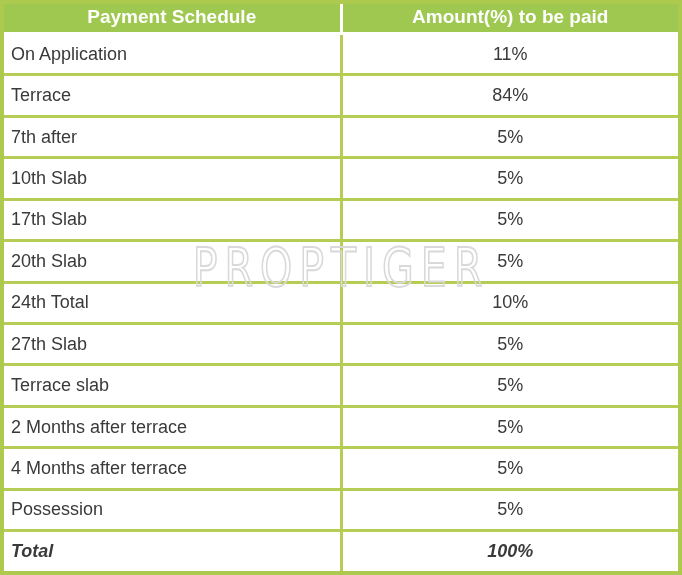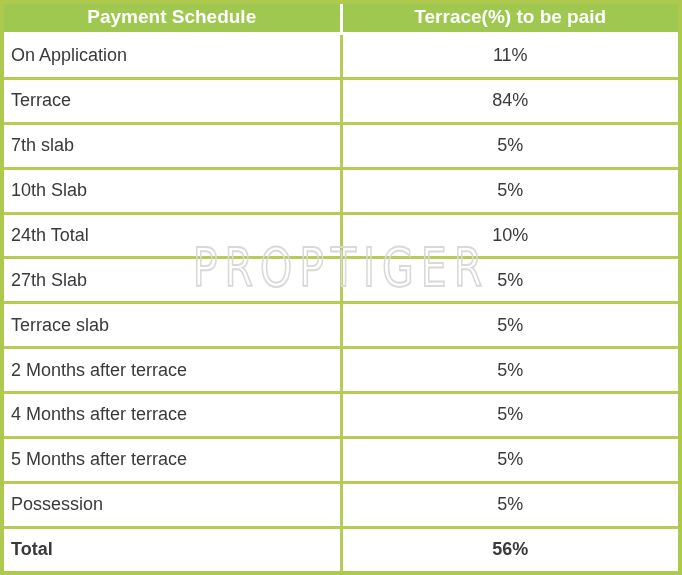--- a/index.html
+++ b/index.html
@@ -44,21 +44,21 @@
     background: #ffffff;
     color: var(--cell-text);
     font-size: 18px;
     vertical-align: middle;
     border: 3px solid var(--border-green);
     padding: 0;
     margin-top: 44px;
   }
   td.milestone { text-align: left; padding-left: 7px; }
   td.amt { text-align: center; }
-  tbody tr:last-child td { font-weight: bold; }
+  tbody tr:last-child td { font-weight: bold; font-style: italic; }
   .watermark {
     position: absolute;
     top: 268px; left: 50%;
     transform: translate(-50%, -50%) scaleY(1.32);
     font-family: "DejaVu Sans", sans-serif;
     font-size: 41px;
     font-weight: 400;
     letter-spacing: 7px;
     white-space: nowrap;
     color: transparent;
@@ -71,38 +71,46 @@
 
 <div class="page">
   <table class="schedule">
     <colgroup>
       <col class="c1">
       <col class="c2">
     </colgroup>
     <thead>
       <tr>
         <th>Payment Schedule</th>
-        <th>Terrace(%) to be paid</th>
+        <th>Amount(%) to be paid</th>
       </tr>
     </thead>
     <tbody id="rows">
         <tr>
           <td class="milestone">On Application</td>
           <td class="amt">11%</td>
         </tr>
         <tr>
           <td class="milestone">Terrace</td>
           <td class="amt">84%</td>
         </tr>
         <tr>
-          <td class="milestone">7th slab</td>
+          <td class="milestone">7th after</td>
           <td class="amt">5%</td>
         </tr>
         <tr>
           <td class="milestone">10th Slab</td>
+          <td class="amt">5%</td>
+        </tr>
+        <tr>
+          <td class="milestone">17th Slab</td>
+          <td class="amt">5%</td>
+        </tr>
+        <tr>
+          <td class="milestone">20th Slab</td>
           <td class="amt">5%</td>
         </tr>
         <tr>
           <td class="milestone">24th Total</td>
           <td class="amt">10%</td>
         </tr>
         <tr>
           <td class="milestone">27th Slab</td>
           <td class="amt">5%</td>
         </tr>
@@ -112,27 +120,23 @@
         </tr>
         <tr>
           <td class="milestone">2 Months after terrace</td>
           <td class="amt">5%</td>
         </tr>
         <tr>
           <td class="milestone">4 Months after terrace</td>
           <td class="amt">5%</td>
         </tr>
         <tr>
-          <td class="milestone">5 Months after terrace</td>
-          <td class="amt">5%</td>
-        </tr>
-        <tr>
           <td class="milestone">Possession</td>
           <td class="amt">5%</td>
         </tr>
         <tr>
           <td class="milestone">Total</td>
-          <td class="amt">56%</td>
+          <td class="amt">100%</td>
         </tr>
       </tbody>
   </table>
   <div class="watermark">PROPTIGER</div>
 </div>
 
 </body></html>

